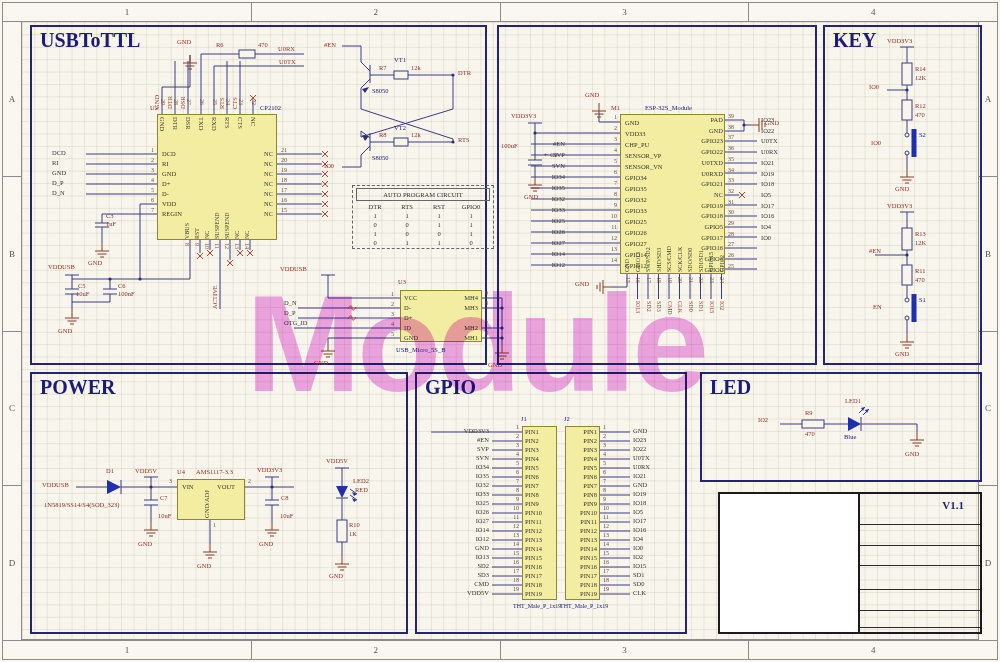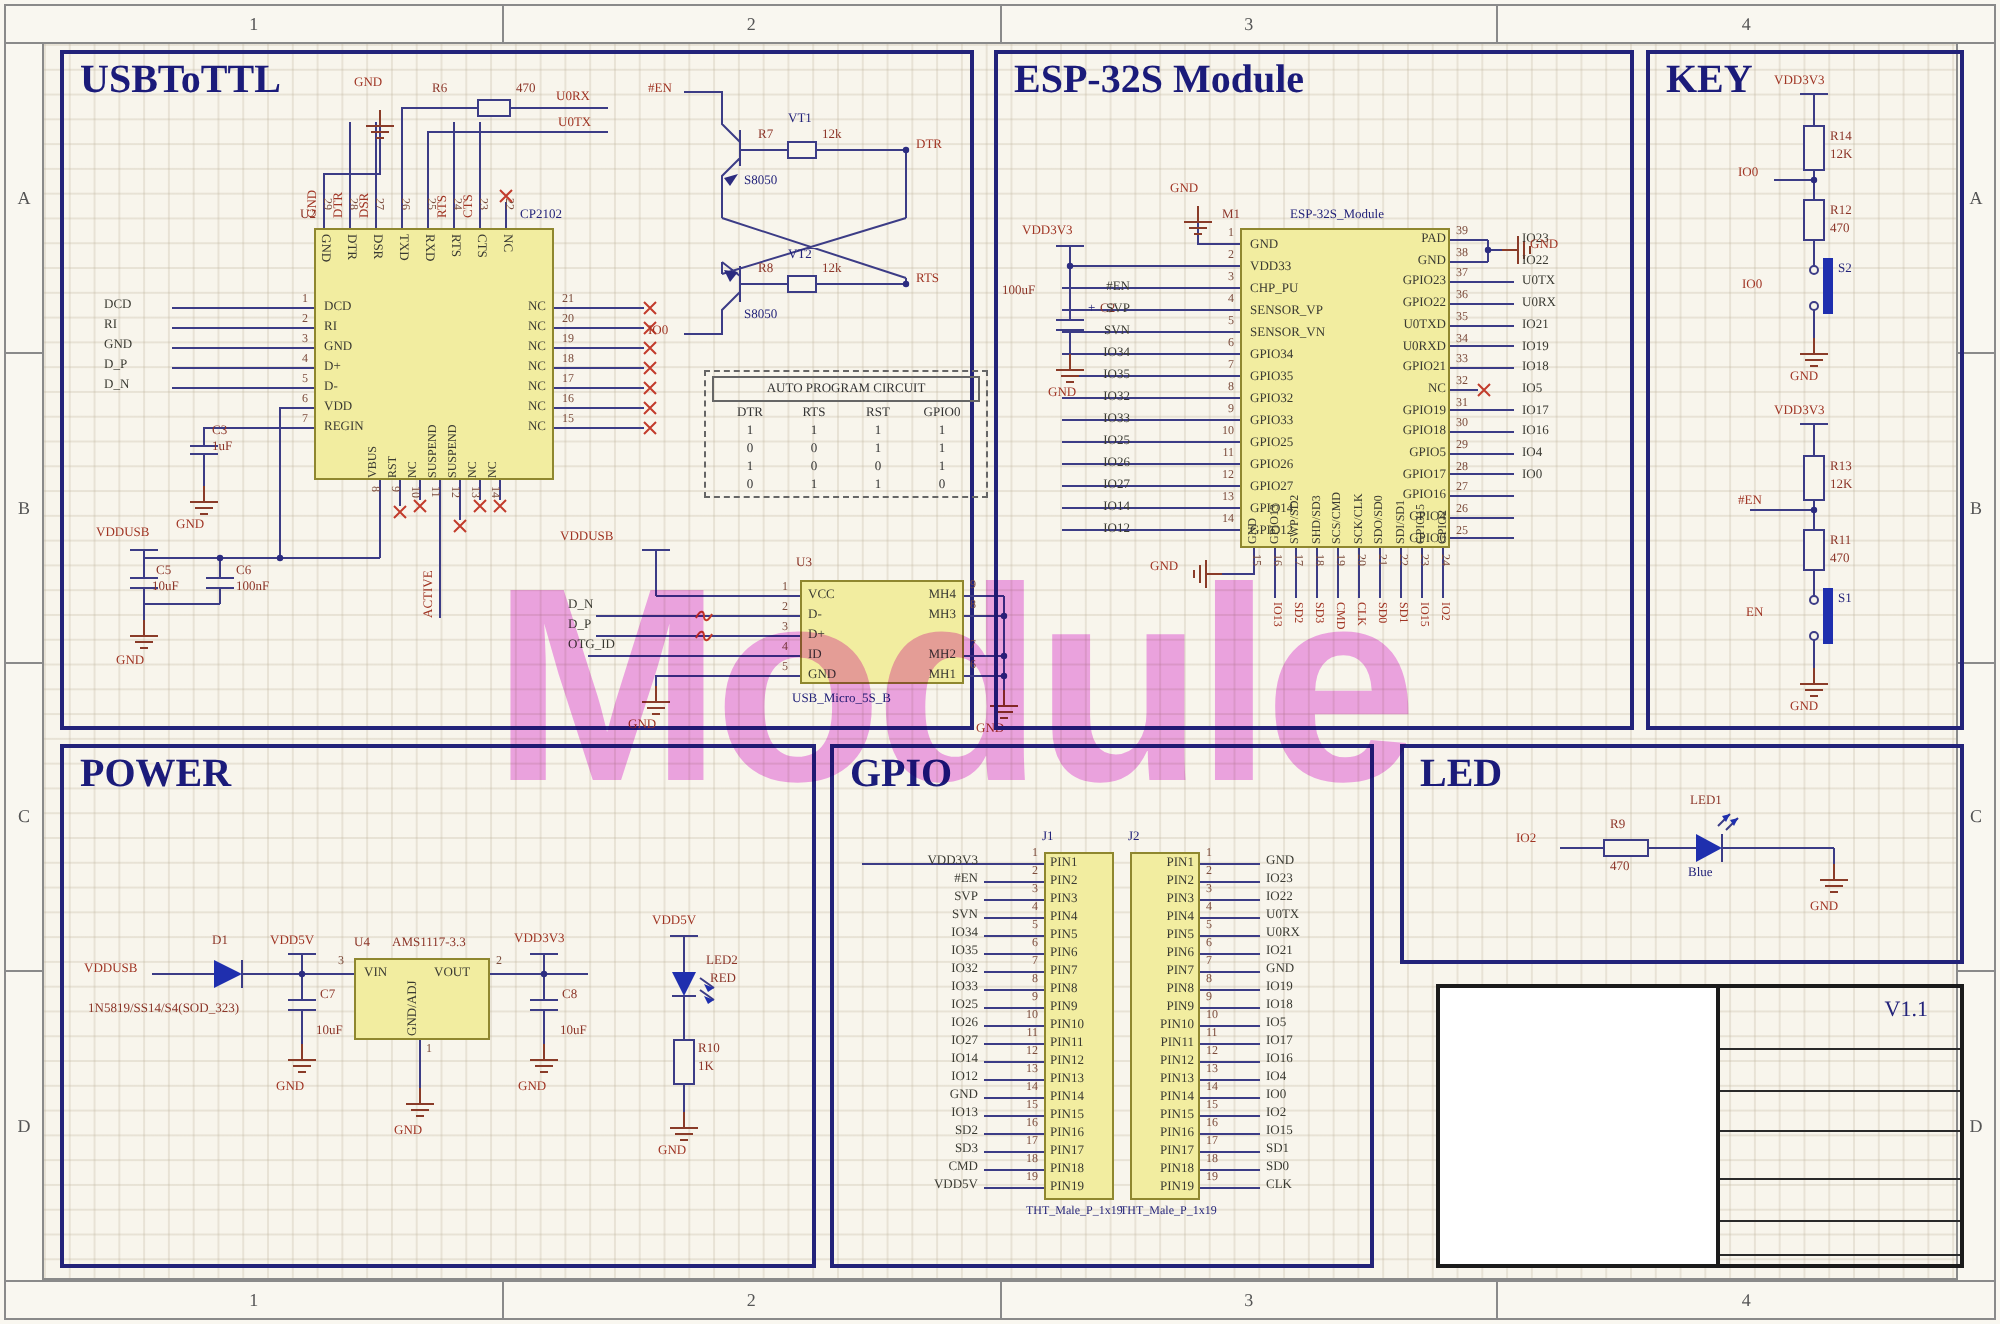--- a/index.html
+++ b/index.html
@@ -23,21 +23,21 @@
 .vert{writing-mode:vertical-rl;transform:rotate(180deg)}
 .vertd{writing-mode:vertical-rl}
 .chip{position:absolute;background:#f2eda0;border:1px solid #8f872f}
 .wires{position:absolute;left:0;top:0;overflow:visible}
 .aptable{position:absolute;border:1px dashed #666;font-size:6.5px;color:#333;background:transparent}
 .apt-title{border:1px solid #666;margin:2px 3px 1px;text-align:center;line-height:11px}
 .apt-head,.apt-row{display:flex;padding:0 6px}
 .apt-head span,.apt-row span{flex:1;text-align:center;line-height:9px}
 .tblock{position:absolute;border:2px solid #1b1b1b}
 .tb-left{position:absolute;left:0;top:0;width:140px;height:100%;background:#fff;border-right:2px solid #1b1b1b}
-.tb-ver{position:absolute;right:16px;top:5px;font-weight:normal;font-size:11px;color:#23237a}
+.tb-ver{position:absolute;right:16px;top:5px;font-weight:bold;font-size:11px;color:#23237a}
 .tb-line{position:absolute;left:140px;right:0;border-top:1.5px solid #2a2a2a}
 .watermark{position:absolute;left:224px;top:242px;font-family:"Liberation Sans",sans-serif;font-weight:bold;font-size:138px;letter-spacing:-4px;color:#f0a0ee;opacity:.9;mix-blend-mode:multiply;z-index:30;pointer-events:none}
 </style>
 </head>
 <body>
 
 <svg width="0" height="0" style="position:absolute">
 <defs>
 <g id="gnd" stroke="#8a3b28" fill="none" stroke-width="1">
         <path d="M0,-8 V0 M-7,0 H7 M-4.5,3 H4.5 M-2,6 H2"></path>
@@ -331,21 +331,20 @@
       <div class="lbl" style="left:424px;top:307px;width:22px;text-align:right">MH1</div>
       <div class="lbl num" style="left:453px;top:263px">9</div>
       <div class="lbl num" style="left:453px;top:273px">8</div>
       <div class="lbl num" style="left:453px;top:293px">7</div>
       <div class="lbl num" style="left:453px;top:303px">6</div>
       <div class="lbl net" style="left:282px;top:332px">GND</div>
       <div class="lbl net" style="left:456px;top:334px">GND</div>
     </div>
 
     <div class="block" style="left:475px;top:3px;width:320px;height:340px">
-      <div class="btitle">ESP-32S Module</div>
       <svg class="wires" width="320" height="340">
         <g stroke="#3c3c86" fill="none" stroke-width="1">
           <path d="M121,95 H100 V84
             M29,96 H43 M36,96 V133 M29,133 H43 M29,138 H43 M36,138 V150 M36,106 H121
             M32,117 H121 M32,128 H121 M32,139 H121 M32,150 H121 M32,161 H121 M32,172 H121
             M32,183 H121 M32,194 H121 M32,205 H121 M32,216 H121 M32,227 H121 M32,238 H121
             M226,93 H245 M226,104 H245 M245,93 V104 M245,98 H252
             M226,114 H258 M226,125 H258 M226,136 H258 M226,146 H258 M226,157 H258 M226,168 H240
             M226,178 H258 M226,189 H258 M226,200 H258 M226,210 H258 M226,221 H258 M226,232 H258 M226,242 H258
             M128,247 V260 H112

